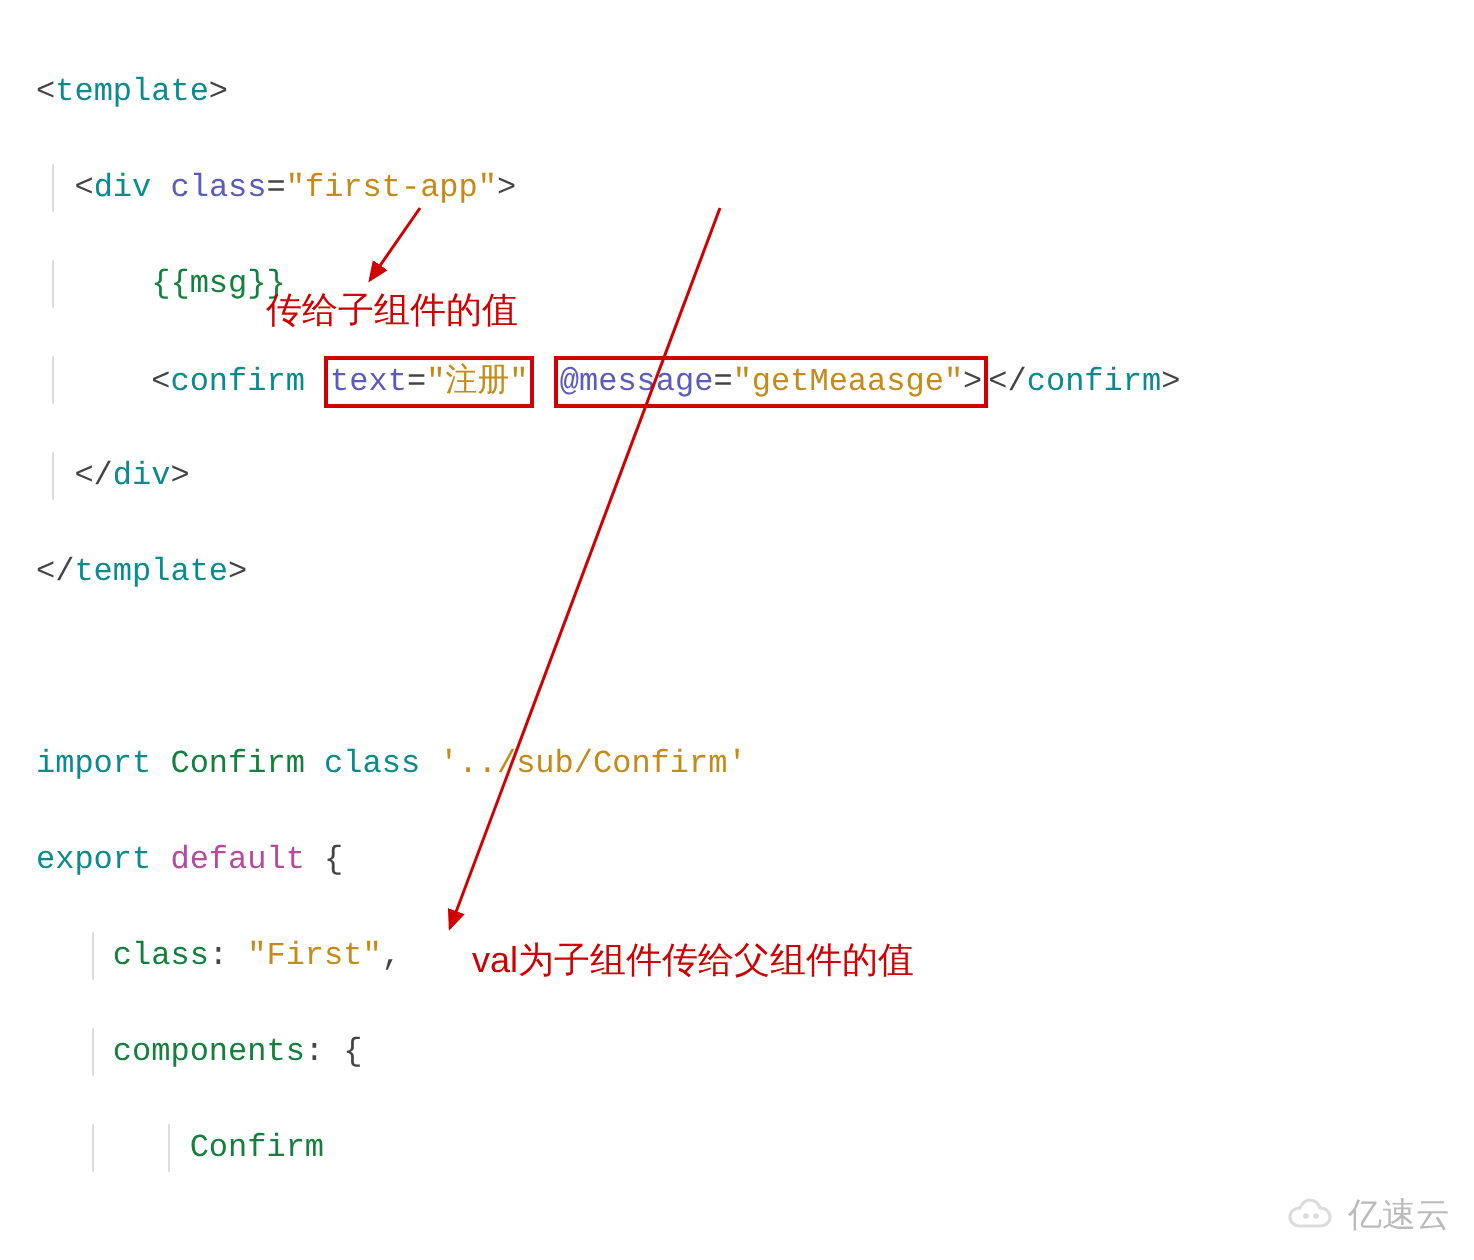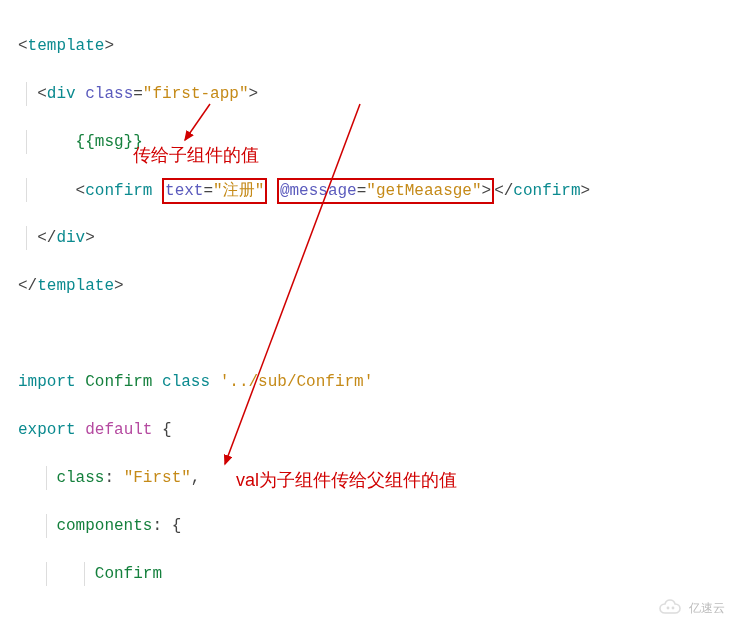--- a/index.html
+++ b/index.html
@@ -56,21 +56,21 @@
     width: 737px; height: 630px;
     pointer-events: none;
   }
 
   .watermark {
     position: absolute;
     right: 12px;
     bottom: 10px;
     color: #bbb;
     font-family: "Microsoft YaHei", Arial, sans-serif;
-    font-size: 12px;
+    font-size: 17px;
     display: flex;
     align-items: center;
     gap: 4px;
   }
   .watermark svg { opacity: .5; }
 </style>
 </head>
 <body>
 
 <div class="code-area">

